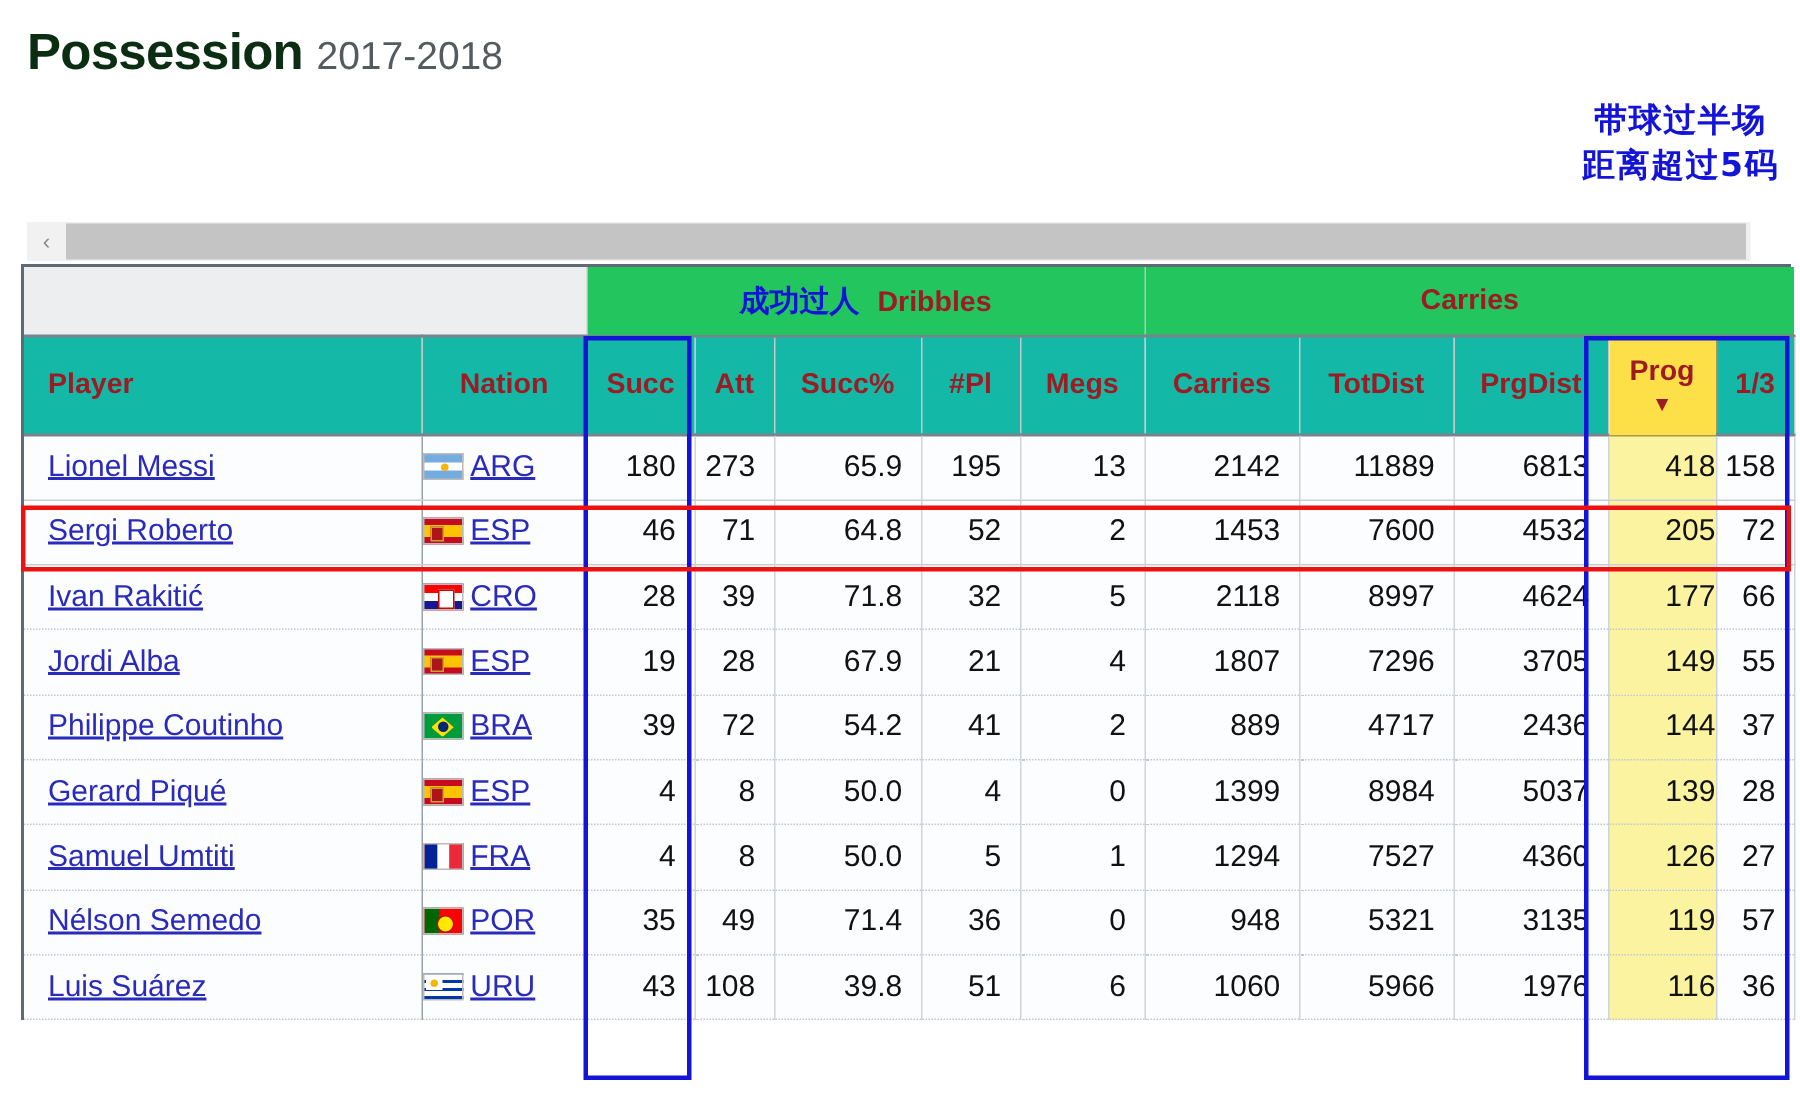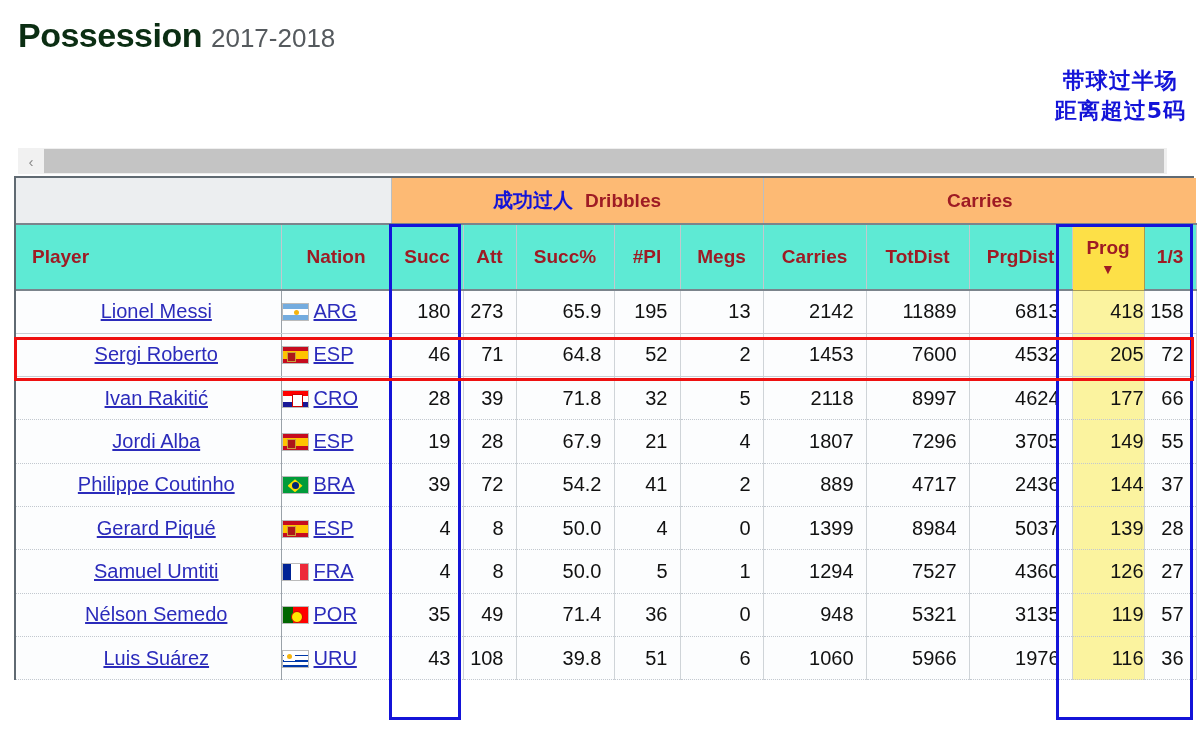--- a/index.html
+++ b/index.html
@@ -72,36 +72,36 @@
   table.stats {
     border-collapse:collapse; width:1180px; table-layout:fixed;
     font-family:"Liberation Sans","DejaVu Sans",sans-serif;
   }
   table.stats th, table.stats td {
     padding:0; margin:0; vertical-align:middle;
   }
 
   
   tr.grouprow th {
-    height:46px; background:#fdba74; color:#9e1b24;
+    height:46px; background:#22c55e; color:#9e1b24;
     font-size:19px; font-weight:bold; text-align:center;
     border-bottom:2px solid #7b848c;
   }
   tr.grouprow th.gr-blank { background:#eceef0; border-right:1px solid #b9bfc4; }
   tr.grouprow th.gr-dribbles { border-right:1px solid #b9bfc4; position:relative; }
   tr.grouprow th.gr-carries { }
 
   .cn-inline {
     color:#1414d8; font-weight:bold; font-size:20px; margin-right:12px;
     font-family:"DejaVu Sans","Liberation Sans",sans-serif;
   }
 
   
   tr.colrow th {
-    height:66px; background:#5eead4; color:#9e1b24;
+    height:66px; background:#14b8a6; color:#9e1b24;
     font-size:19px; font-weight:bold;
     border-right:1px solid #c3c8cd;
     border-bottom:2px solid #7b848c;
     text-align:center;
   }
   tr.colrow th.left { text-align:left; padding-left:16px; }
   tr.colrow th.prog-h {
     background:#fde047; border:1px solid #a69a52; position:relative;
   }
   .prog-inner { line-height:1.0; }
@@ -111,21 +111,21 @@
   tbody tr { height:43.3px; }
   tbody td {
     height:43.3px; font-size:20px; color:#111;
     border-right:1px solid #cfd4d8;
     border-bottom:1px dotted #c2c8cf;
     background:#fcfdfe;
   }
   tbody tr.sep-solid td { border-bottom:1px solid #c8ced4; }
   tbody td.num { text-align:right; padding-right:12px; font-variant-numeric:tabular-nums; }
   tbody td.player {
-    text-align:center; padding-left:16px; border-right:1px solid #9aa2a9;
+    text-align:left; padding-left:16px; border-right:1px solid #9aa2a9;
   }
   tbody td.nation {
     text-align:left; padding-right:12px; border-right:1px solid #9aa2a9;
   }
   tbody td.prog-c { background:#fbf39f; text-align:right; }
 
   a.plink {
     color:#2b2bbb; text-decoration:underline; font-size:20px; cursor:pointer;
   }
   a.nlink {

